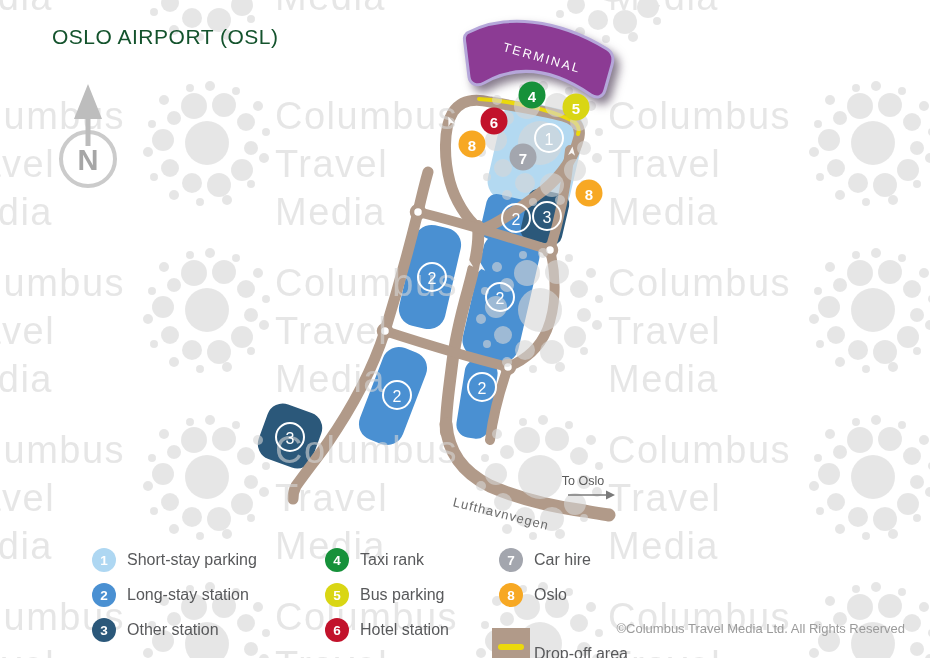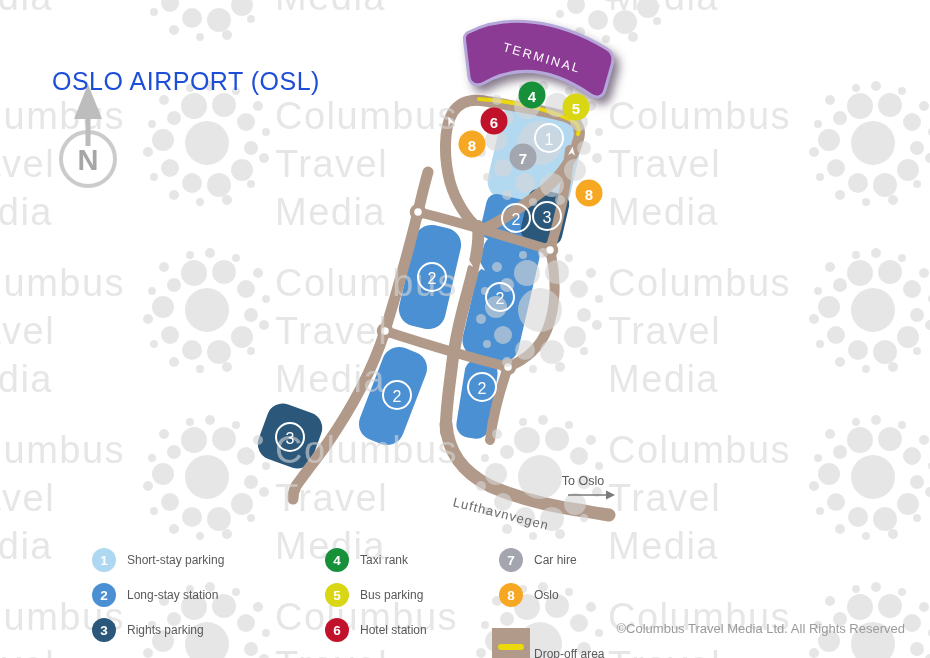--- a/index.html
+++ b/index.html
@@ -1,39 +1,39 @@
 <!DOCTYPE html>
 <html><head>
 <meta charset="utf-8">
 <style>
   html,body{margin:0;padding:0;background:#fff;}
   .stage{position:relative;width:930px;height:658px;overflow:hidden;background:#fff;
          font-family:"Liberation Sans",sans-serif;}
   svg text{font-family:"Liberation Sans",sans-serif;}
-  .page-title{position:absolute;left:52px;top:25px;font-size:25px;font-weight:500;
-              letter-spacing:.5px;color:#1d4ed8;margin-top:42px;}
+  .page-title{position:absolute;left:52px;top:25px;font-size:21px;font-weight:500;
+              letter-spacing:.5px;color:#14532d;}
   .map-svg{position:absolute;left:0;top:0;}
   .terminal-group{filter:drop-shadow(5px 6px 5px rgba(35,15,45,.55));}
   .terminal-path{stroke:#b5a7da;stroke-width:3;stroke-linejoin:round;}
   .terminal-label{fill:#fff;font-size:12.5px;letter-spacing:2.2px;}
   .wm{opacity:.6;}
   .wm-text{fill:#d7d7d7;font-size:38px;letter-spacing:1.5px;}
   .road{fill:none;stroke-linecap:round;stroke-linejoin:round;}
   .junction{fill:#fff;stroke-width:4.5;}
   .oneway{fill:#fff;opacity:.92;}
   .ring-marker circle{fill:none;stroke:#fff;stroke-width:2;}
   .ring-marker text{fill:#fff;font-size:16px;}
   .fill-marker text{fill:#fff;font-size:15px;font-weight:700;}
   .map-small-label{fill:#5a5a5a;font-size:12.5px;}
   .road-name{fill:#6b6b6b;font-size:13px;letter-spacing:1px;}
   .compass-n{fill:#a6a6a6;font-size:29px;font-weight:700;}
   .legend-row{position:absolute;height:24px;display:flex;align-items:center;}
   .legend-circle{width:24px;height:24px;border-radius:50%;color:#fff;font-size:13.5px;
     font-weight:600;display:flex;align-items:center;justify-content:center;flex:0 0 24px;}
-  .legend-label{margin-left:11px;font-size:12px;color:#58595b;white-space:nowrap;}
+  .legend-label{margin-left:11px;font-size:16px;color:#58595b;white-space:nowrap;}
   .swatch-wrap{position:relative;width:24px;height:24px;flex:0 0 24px;}
   .swatch{position:absolute;left:-7px;top:-14px;width:38px;height:38px;background:#a8917f;}
   .swatch-line{position:absolute;left:6px;top:16px;width:26px;height:6px;border-radius:3px;}
   .copyright{position:absolute;right:25px;top:621px;font-size:13px;color:#9b9b9b;}
 </style>
 </head>
 <body>
 
 <div class="stage">
 
@@ -554,21 +554,21 @@
       <div class="legend-row" style="left: 92px; top: 548px;">
         <div class="legend-circle" style="background: rgb(174, 215, 242);">1</div>
         <span class="legend-label">Short-stay parking</span>
       </div>
       <div class="legend-row" style="left: 92px; top: 583px;">
         <div class="legend-circle" style="background: rgb(74, 144, 210);">2</div>
         <span class="legend-label">Long-stay station</span>
       </div>
       <div class="legend-row" style="left: 92px; top: 618px;">
         <div class="legend-circle" style="background: rgb(43, 88, 122);">3</div>
-        <span class="legend-label">Rights parking</span>
+        <span class="legend-label">Other station</span>
       </div>
       <div class="legend-row" style="left: 325px; top: 548px;">
         <div class="legend-circle" style="background: rgb(22, 145, 58);">4</div>
         <span class="legend-label">Taxi rank</span>
       </div>
       <div class="legend-row" style="left: 325px; top: 583px;">
         <div class="legend-circle" style="background: rgb(217, 214, 20);">5</div>
         <span class="legend-label">Bus parking</span>
       </div>
       <div class="legend-row" style="left: 325px; top: 618px;">

